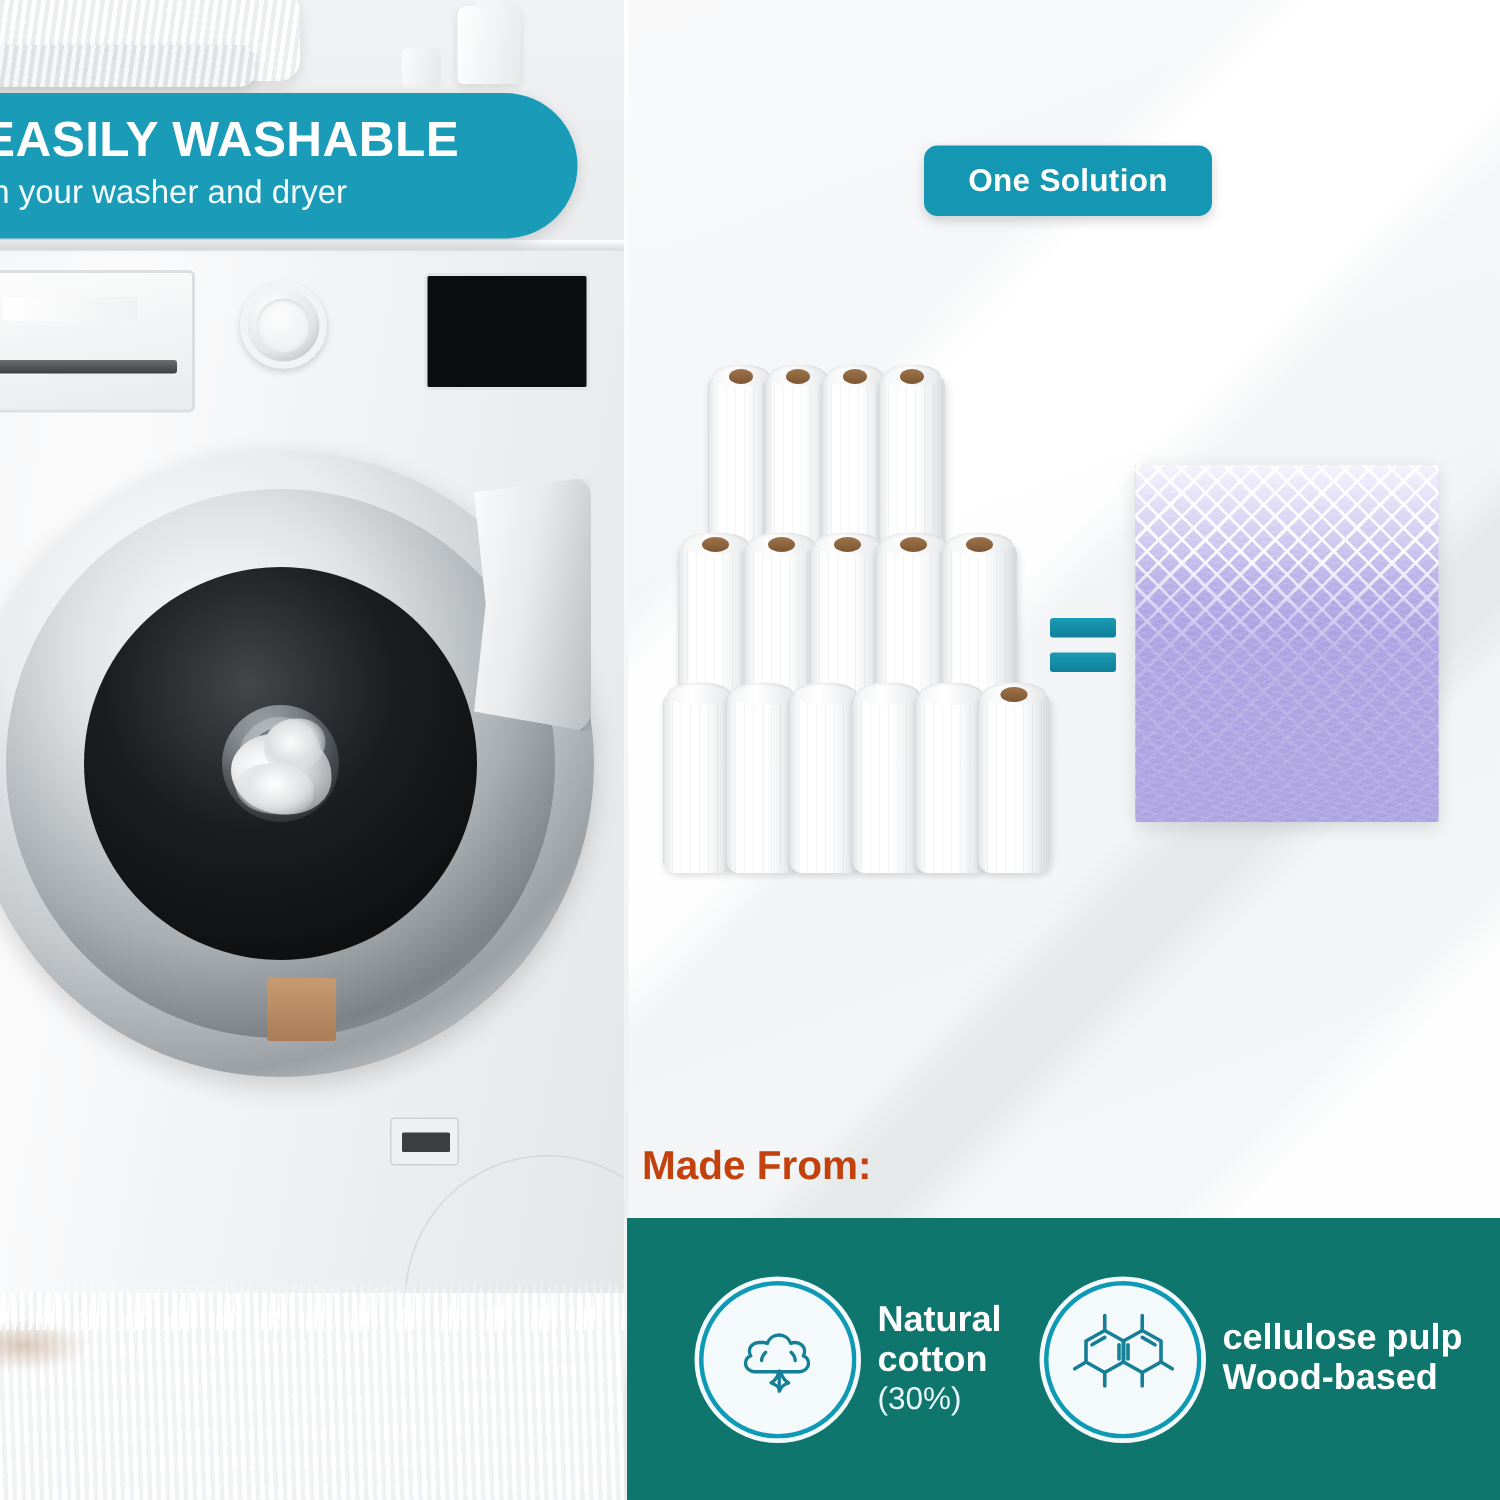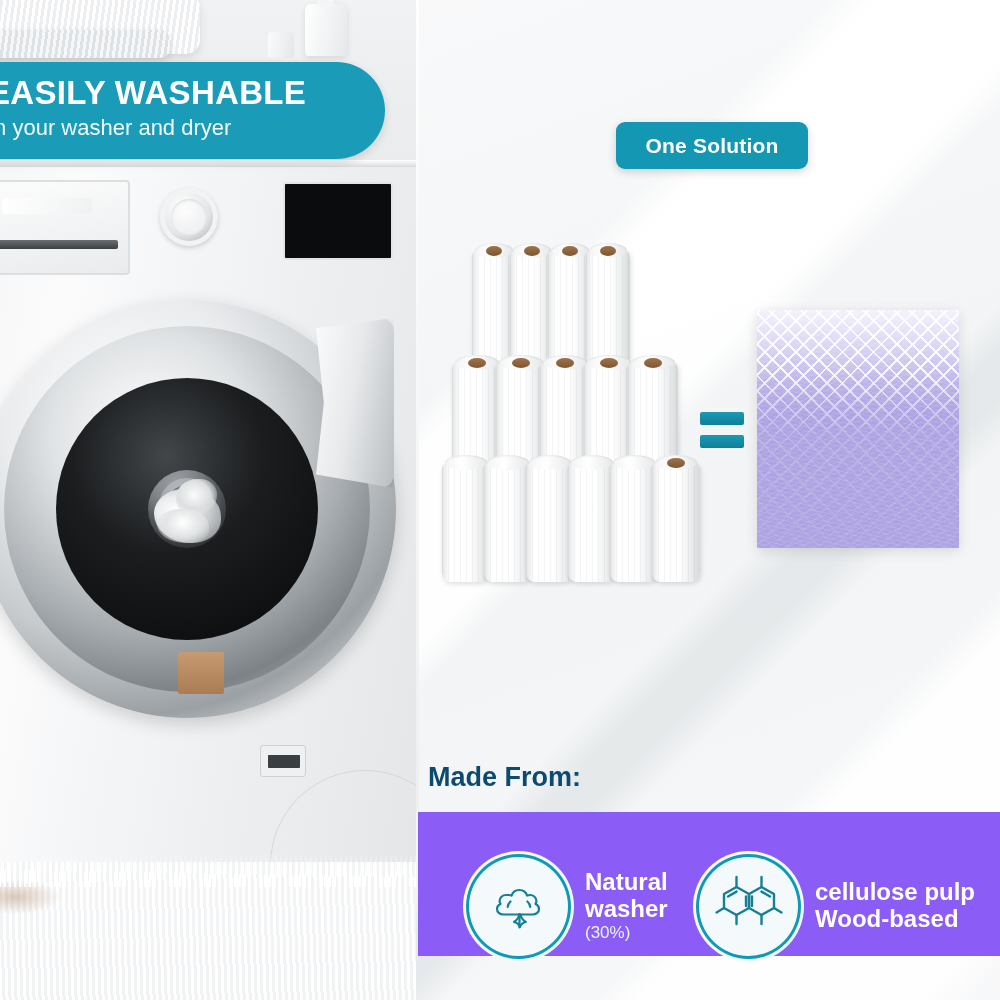--- a/index.html
+++ b/index.html
@@ -213,21 +213,21 @@
     color:#ffffff; font-size:33px; font-weight:700; letter-spacing:.3px;
     line-height:40px; white-space:nowrap;
   }
   .washable-sub{
     color:#f2fbfd; font-size:22px; font-weight:400; line-height:30px;
     white-space:nowrap;
   }
 
   
   .one-solution{
-    position:absolute; left:616px; top:122px; width:192px; height:47px;
+    position:absolute; left:616px; top:97px; width:192px; height:47px;
     background:#1497b2; border-radius:9px;
     display:flex; align-items:center; justify-content:center;
     box-shadow:0 3px 8px rgba(0,0,0,.17);
   }
   .one-solution span{
     color:#ffffff; font-size:21px; font-weight:700; letter-spacing:.2px;
   }
 
   
   .rolls{ position:absolute; left:448px; top:240px; width:252px; height:345px; }
@@ -287,44 +287,44 @@
 
   
   .caption{
     position:absolute; left:451px; top:636px; width:530px;
     color:#1a7f99; font-size:25px; font-weight:500; white-space:nowrap;
   }
 
   
   .made-from{
     position:absolute; left:428px; top:762px;
-    color:#0c4a6e; font-size:27px; font-weight:700;
+    color:#c2410c; font-size:27px; font-weight:700;
   }
 
   
   .bottom-bar{
-    position:absolute; left:418px; top:812px; width:582px; height:144px;
-    background:#8b5cf6;
+    position:absolute; left:418px; top:812px; width:582px; height:188px;
+    background:#0f766e;
     display:flex; align-items:center;
   }
   .ingredient{
     display:flex; align-items:center; gap:14px;
   }
   .ingredient.cotton{ position:absolute; left:48px; top:42px; }
   .ingredient.pulp{ position:absolute; left:278px; top:42px; }
   .icon-circle{
     width:105px; height:105px; border-radius:50%;
     background:#f4fafb;
     box-shadow:inset 0 0 0 3px #0e9ab5, inset 0 0 0 6px #f4fafb, 0 0 0 3px #f4fafb;
     display:flex; align-items:center; justify-content:center;
     flex:0 0 auto;
   }
   .ing-text{ line-height:1.12; padding-bottom:2px; }
   .ing-name{ color:#ffffff; font-size:24px; font-weight:700; white-space:nowrap; }
-  .ing-pct{ color:#e9f7fa; font-size:17px; font-weight:400; }
+  .ing-pct{ color:#e9f7fa; font-size:21px; font-weight:400; }
 
   .sep-line{
     position:absolute; left:416px; top:0; width:3px; height:812px;
     background:linear-gradient(180deg, rgba(255,255,255,.95), rgba(236,238,240,.9));
   }
 </style>
 </head>
 <body>
 
 <div id="root">
@@ -462,21 +462,21 @@
           <g fill="none" stroke="#147f96" stroke-width="2.2" stroke-linecap="round" stroke-linejoin="round">
             <path d="M20 21c-3.6 0-6.4 2.6-6.4 5.9 0 1.1.3 2.1.9 3-2.1.9-3.5 2.8-3.5 5 0 3.1 2.8 5.6 6.2 5.6h29.6c3.4 0 6.2-2.5 6.2-5.6 0-2.2-1.4-4.1-3.5-5 .6-.9.9-1.9.9-3 0-3.3-2.9-5.9-6.4-5.9-1 0-2 .2-2.9.6C40 18.2 37 16 33.4 16c-3.7 0-6.8 2.3-7.8 5.6-.9-.4-1.8-.6-2.8-.6z"></path>
             <path d="M24.5 27.5c-1.6 1.4-2.6 3.3-2.8 5.5M41.4 27.5c1.6 1.4 2.6 3.3 2.8 5.5"></path>
             <path d="M33.2 40.6c-.6 3.2-2.4 5.7-5.2 7.4 3 .7 4.9 2.3 5.9 4.9 1-2.6 2.9-4.2 5.9-4.9-2.8-1.7-4.6-4.2-5.2-7.4"></path>
             <path d="M33.5 40v13.5"></path>
           </g>
         </svg>
       </div>
       <div class="ing-text">
         <div class="ing-name">Natural</div>
-        <div class="ing-name">washer</div>
+        <div class="ing-name">cotton</div>
         <div class="ing-pct">(30%)</div>
       </div>
     </div>
 
     <div class="ingredient pulp">
       <div class="icon-circle">
         <svg width="70" height="70" viewBox="0 0 70 70">
           <g fill="none" stroke="#147f96" stroke-width="2.4" stroke-linecap="round" stroke-linejoin="round">
 
             <path d="M35 22 L22.5 15 L10 22 L10 36 L22.5 43 L35 36 Z"></path>

